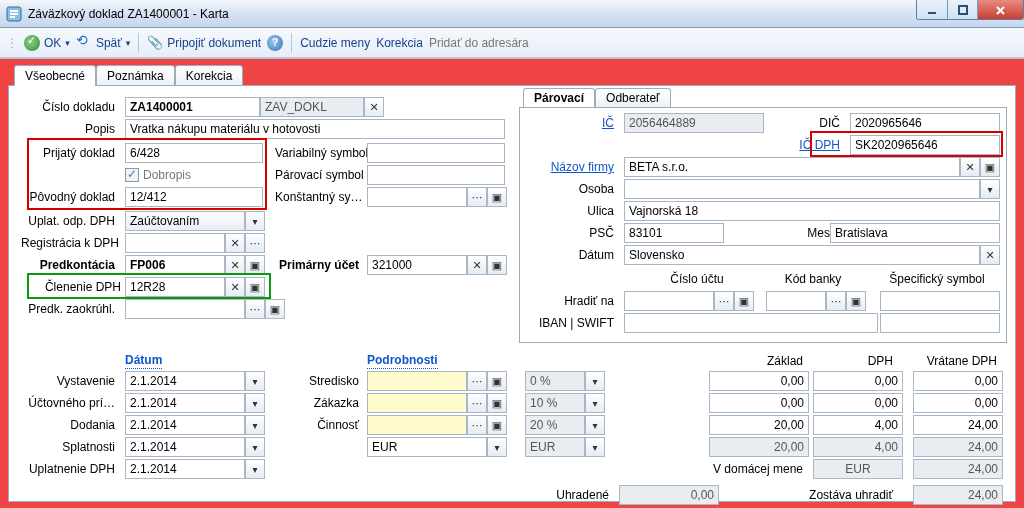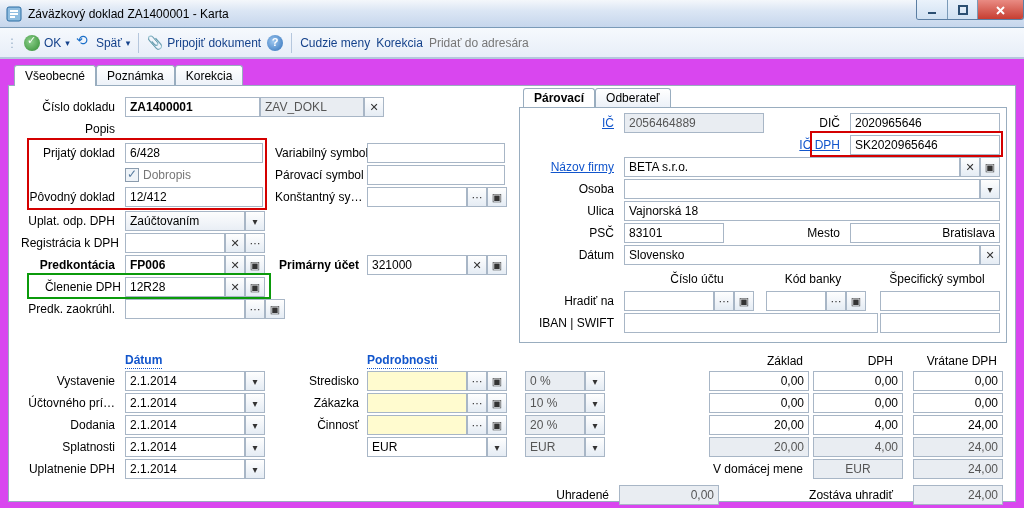--- a/index.html
+++ b/index.html
@@ -30,21 +30,21 @@
   .tb-drop { font-size:9px; color:#15428b; }
   .tb-icon { width:16px; height:16px; display:inline-block; }
   .icon-ok { background:radial-gradient(circle at 40% 40%, #8ed08e, #2e8b2e); border-radius:50%; position:relative;}
   .icon-ok::after{content:"✓"; color:#fff; position:absolute; left:3px; top:-1px; font-size:11px;}
   .icon-back { position:relative;}
   .icon-back::before{content:"⟲"; color:#1a6fc9; font-size:14px; position:absolute; top:-3px;}
   .icon-attach::before{content:"📎"; font-size:13px; }
   .icon-help { width:16px; height:16px; border-radius:50%; background:radial-gradient(circle at 40% 40%,#9ec7f0,#2e6fb8); color:#fff; text-align:center; line-height:14px; font-weight:bold; font-size:11px;}
 
   
-  .main { position:absolute; top:58px; left:0; right:0; bottom:0; border-top:1px solid #b5c7dd; background:#d946ef; }
+  .main { position:absolute; top:58px; left:0; right:0; bottom:0; border-top:1px solid #b5c7dd; background:#ef4444; }
 
   .tabs { position:absolute; top:6px; left:14px; display:flex; }
   .tab { background:linear-gradient(#fff,#ecf1f8); border:1px solid #99adbf; border-bottom:none; border-radius:3px 3px 0 0; padding:3px 10px; margin-right:0px; position:relative;}
   .tab.active { background:#fff; z-index:2; }
   .tab-panel { position:absolute; top:26px; left:8px; right:8px; bottom:6px; border:1px solid #99adbf; background:#fff; }
 
   
   .lbl { text-align:right; color:#000; padding-right:6px; white-space:nowrap;}
   .lbl.bold { font-weight:bold; }
   .lbl.link { color:#1155cc; text-decoration:underline; cursor:pointer;}
@@ -147,20 +147,23 @@
       </div>
     <div class="row" style="top:10px; left:116px;">
       <input class="txt" style="width: 135px; font-weight: bold;" value="ZA1400001">
       <input class="txt ro" style="width: 104px;" value="ZAV_DOKL">
       <div class="mini-btn">✕</div>
     </div>
 
     <div class="row" style="top:32px; left:12px; width:100px;">
         <div class="lbl" style="width:100px">Popis</div>
       </div>
+    <div class="row" style="top:32px; left:116px; width:380px;">
+      <input class="txt" style="width: 380px;" value="Vratka nákupu materiálu v hotovosti">
+    </div>
 
     <div class="row" style="top:56px; left:12px; width:100px;">
         <div class="lbl" style="width:100px">Prijatý doklad</div>
       </div>
     <div class="row" style="top:56px; left:116px;">
         <input class="txt" style="width: 138px;" value="6/428">
       </div>
 
     <div class="row" style="top:78px; left:116px;">
       <span class="check checked"></span>
@@ -383,21 +386,21 @@
         <div class="row" style="top:114px; left:0; width:100px;">
             <div class="lbl" style="width:100px">PSČ</div>
           </div>
         <div class="row" style="top:114px; left:104px;">
             <input class="txt" style="width: 100px;" value="83101">
           </div>
         <div class="row" style="top:114px; right:160px;">
             <div class="lbl" style="width:60px">Mesto</div>
           </div>
         <div class="row" style="top:114px; right:6px;">
-            <input class="txt" style="width: 150px; text-align: right;" value="Bratislava">
+            <input class="txt" style="width: 170px;" value="Bratislava">
           </div>
 
         <div class="row" style="top:136px; left:0; width:100px;">
             <div class="lbl" style="width:100px">Dátum</div>
           </div>
         <div class="row" style="top:136px; left:104px; right:6px;">
             <input class="txt" style="flex: 1 1 0%;" value="Slovensko">
             <div class="mini-btn">✕</div>
           </div>
 

